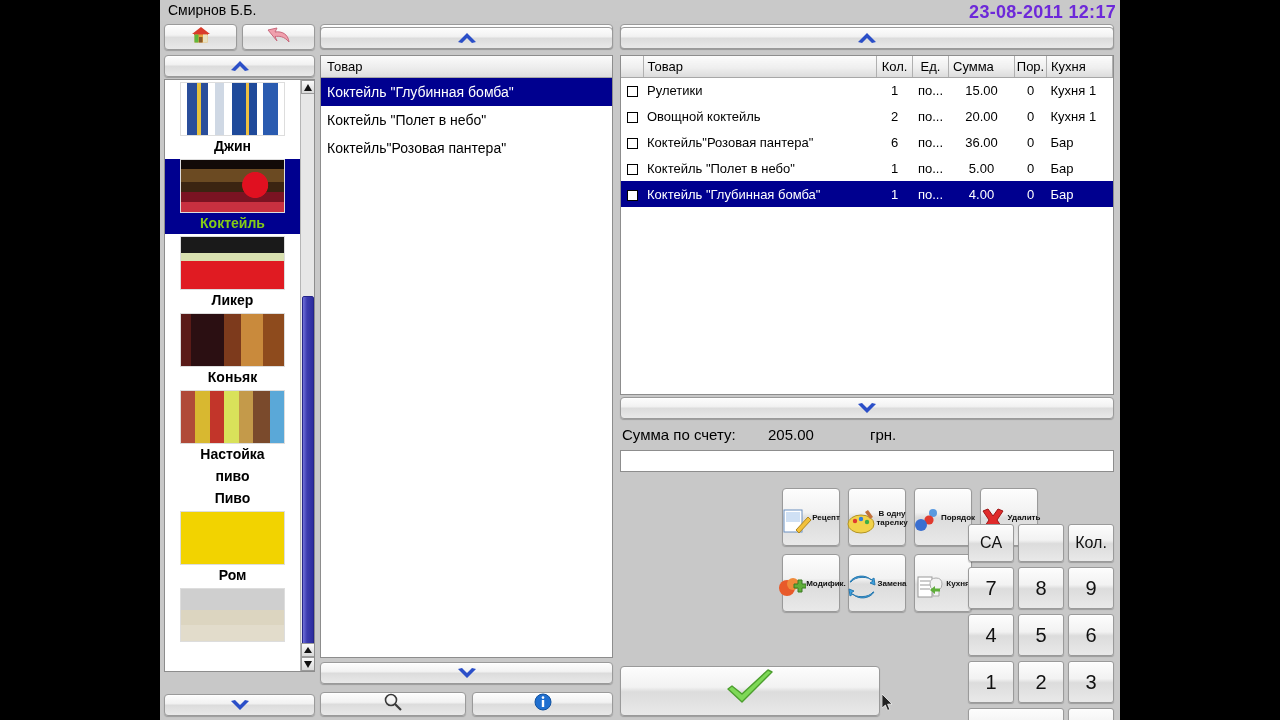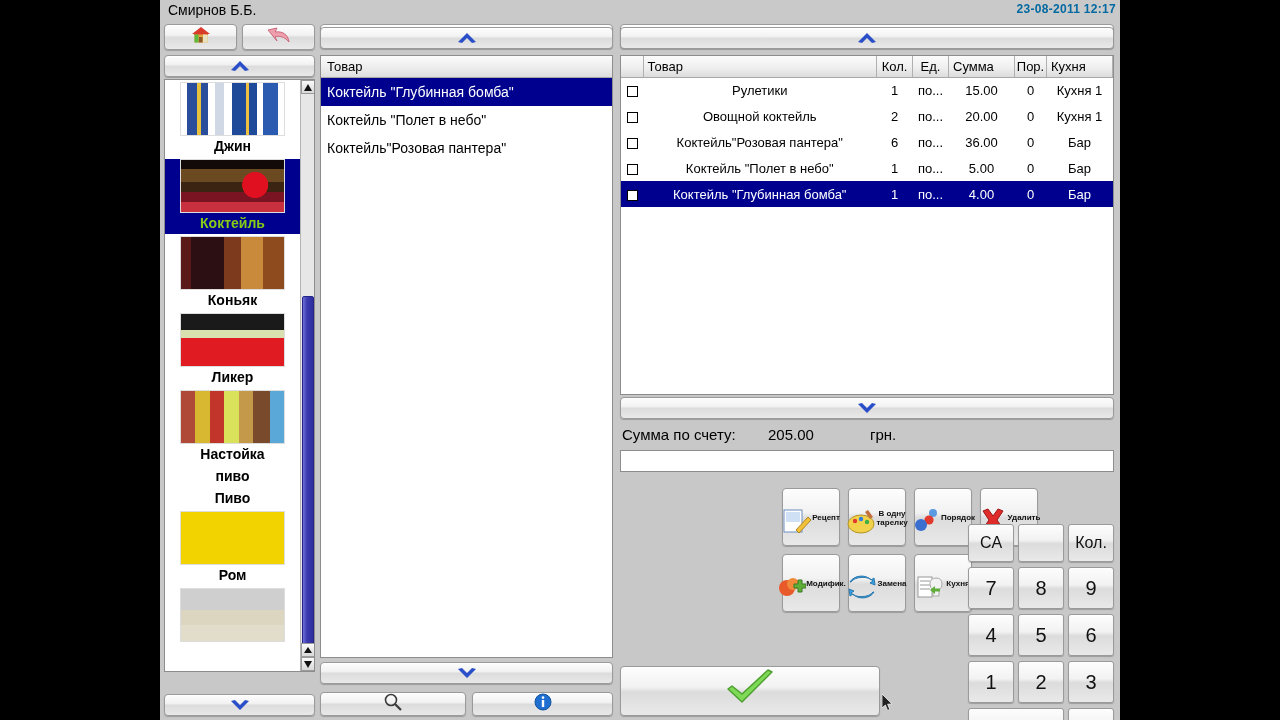--- a/index.html
+++ b/index.html
@@ -2,21 +2,21 @@
 <html><head>
 <meta charset="utf-8">
 <style>
   html,body{margin:0;padding:0;background:#000;}
   body{width:1280px;height:720px;overflow:hidden;font-family:"Liberation Sans",sans-serif;}
   #app{position:absolute;left:160px;top:0;width:960px;height:720px;background:#c8c8c8;}
 
   
   .titlebar{position:absolute;left:0;top:0;width:960px;height:21px;background:#c9c9c9;}
   .titlebar .user{position:absolute;left:8px;top:2px;font-size:14px;color:#000;}
-  .titlebar .dt{position:absolute;right:4px;top:2px;font-size:12px;font-weight:bold;color:#0369a1;letter-spacing:.3px;}
+  .titlebar .dt{position:absolute;right:4px;top:2px;font-size:18px;font-weight:bold;color:#6d28d9;letter-spacing:.3px;}
 
   
   .btn{
     background:linear-gradient(to bottom,#fdfdfd 0%,#f2f2f2 42%,#dcdcdc 52%,#e9e9e9 100%);
     border:1px solid #9a9a9a;border-radius:4px;
     box-shadow:inset 0 1px 0 #fff,0 1px 1px rgba(0,0,0,.22);
     display:flex;align-items:center;justify-content:center;
     box-sizing:border-box;cursor:default;
   }
   .btn.sm{border-radius:3px;margin-top:36px;}
@@ -62,21 +62,21 @@
   
   .r-up{position:absolute;left:460px;top:27px;width:494px;height:22px;}
   .r-box{position:absolute;left:460px;top:55px;width:494px;height:340px;background:#fff;border:1px solid #8d8d8d;box-sizing:border-box;overflow:hidden;}
   table.ord{width:100%;border-collapse:collapse;table-layout:fixed;}
   table.ord th{
     background:linear-gradient(to bottom,#fbfbfb,#efefef 55%,#dcdcdc);
     border-right:1px solid #b0b0b0;border-bottom:1px solid #a7a7a7;
     font-size:13px;font-weight:normal;color:#000;text-align:left;height:21px;padding:0 4px;box-sizing:border-box;
   }
   table.ord th.c{text-align:center;padding:0;}
-  table.ord td{font-size:13px;color:#000;height:26px;padding:0 4px;box-sizing:border-box;white-space:nowrap;overflow:hidden;text-align:center;}
+  table.ord td{font-size:13px;color:#000;height:26px;padding:0 4px;box-sizing:border-box;white-space:nowrap;overflow:hidden;}
   table.ord td.c{text-align:center;padding:0;}
   table.ord tr.sel td{background:#00008f;color:#fff;}
   .cbx{width:11px;height:11px;border:1px solid #000;background:#fff;display:inline-block;vertical-align:middle;box-sizing:border-box;}
   .r-dn{position:absolute;left:460px;top:397px;width:494px;height:22px;}
   .sumline{position:absolute;left:460px;top:426px;width:494px;height:22px;font-size:15px;color:#000;}
   .sumline .lbl{position:absolute;left:2px;top:0;}
   .sumline .val{position:absolute;left:148px;top:0;font-weight:normal;}
   .sumline .cur{position:absolute;left:250px;top:0;}
   .r-input{position:absolute;left:460px;top:450px;width:494px;height:22px;background:#fff;border:1px solid #8d8d8d;box-sizing:border-box;}
 
@@ -165,26 +165,26 @@
     <div class="side-list" id="category-list">
         <div class="cat">
           <div class="thumb th-gin"></div>
           <div class="clabel">Джин</div>
         </div>
         <div class="cat sel">
           <div class="thumb th-cocktail"></div>
           <div class="clabel">Коктейль</div>
         </div>
         <div class="cat">
+          <div class="thumb th-liqueur"></div>
+          <div class="clabel">Ликер</div>
+        </div>
+        <div class="cat">
           <div class="thumb th-cognac"></div>
           <div class="clabel">Коньяк</div>
-        </div>
-        <div class="cat">
-          <div class="thumb th-liqueur"></div>
-          <div class="clabel">Ликер</div>
         </div>
         <div class="cat">
           <div class="thumb th-nastoika"></div>
           <div class="clabel">Настойка</div>
         </div>
         <div class="cat textonly">
           <div class="clabel">пиво</div>
         </div>
         <div class="cat textonly">
           <div class="clabel">Пиво</div>

